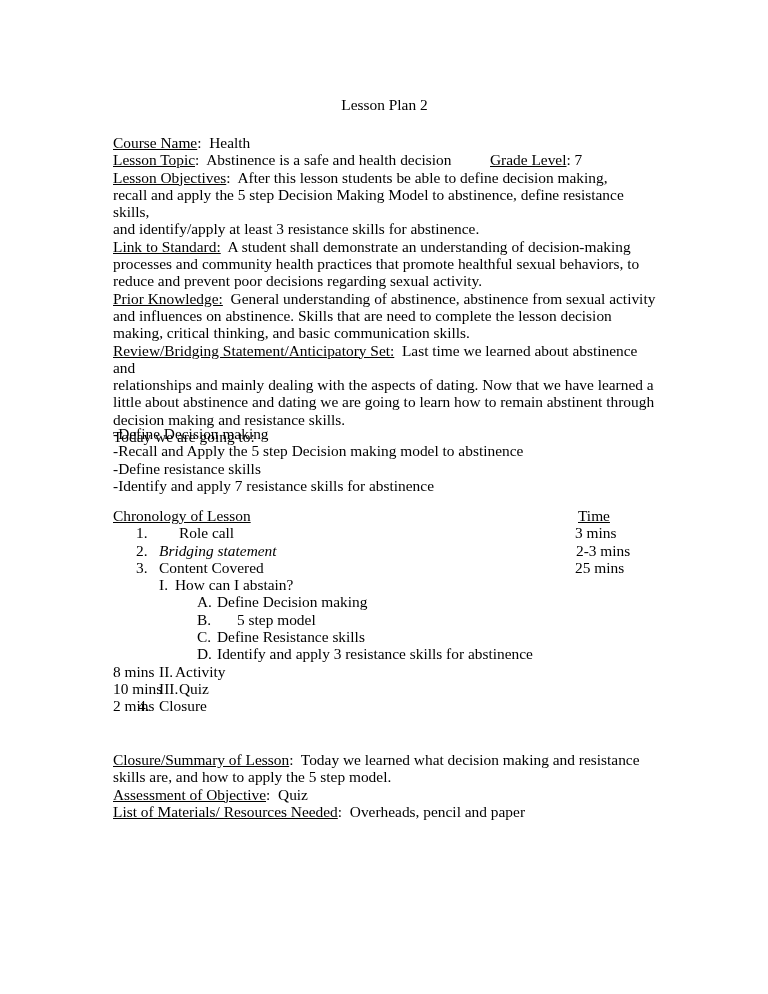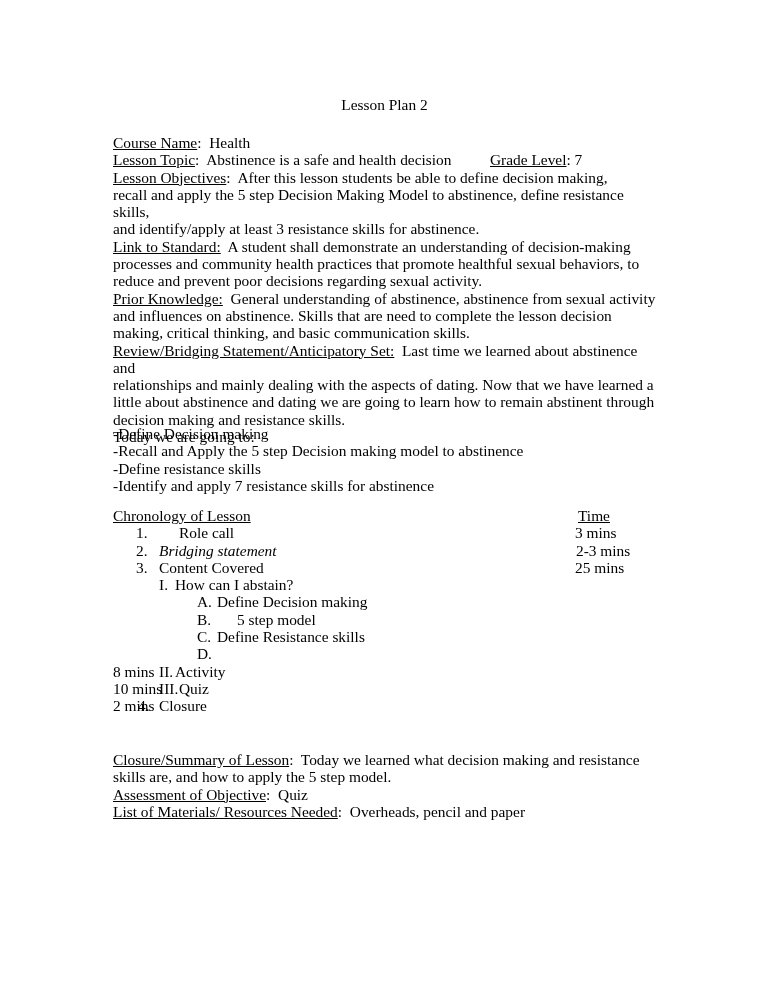--- a/index.html
+++ b/index.html
@@ -76,20 +76,21 @@
     <div class="row">
         <span style="position:absolute;left:84px;">B.</span>
         <span style="position:absolute;left:108px;margin-left:16px;">5 step model</span>
       </div>
     <div class="row">
         <span style="position:absolute;left:84px;">C.</span>
         <span style="position:absolute;left:104px;">Define  Resistance skills</span>
       </div>
     <div class="row">
         <span style="position:absolute;left:84px;">D.</span>
+        <span style="position:absolute;left:104px;">Identify and apply 3 resistance skills for abstinence</span>
       </div>
     <div class="row">
         <span style="position:absolute;left:46px;">II.</span>
         <span style="position:absolute;left:62px;">Activity</span>
         <span class="time">8 mins</span>
       </div>
     <div class="row">
         <span style="position:absolute;left:46px;">III.</span>
         <span style="position:absolute;left:66px;">Quiz</span>
         <span class="time">10 mins</span>

